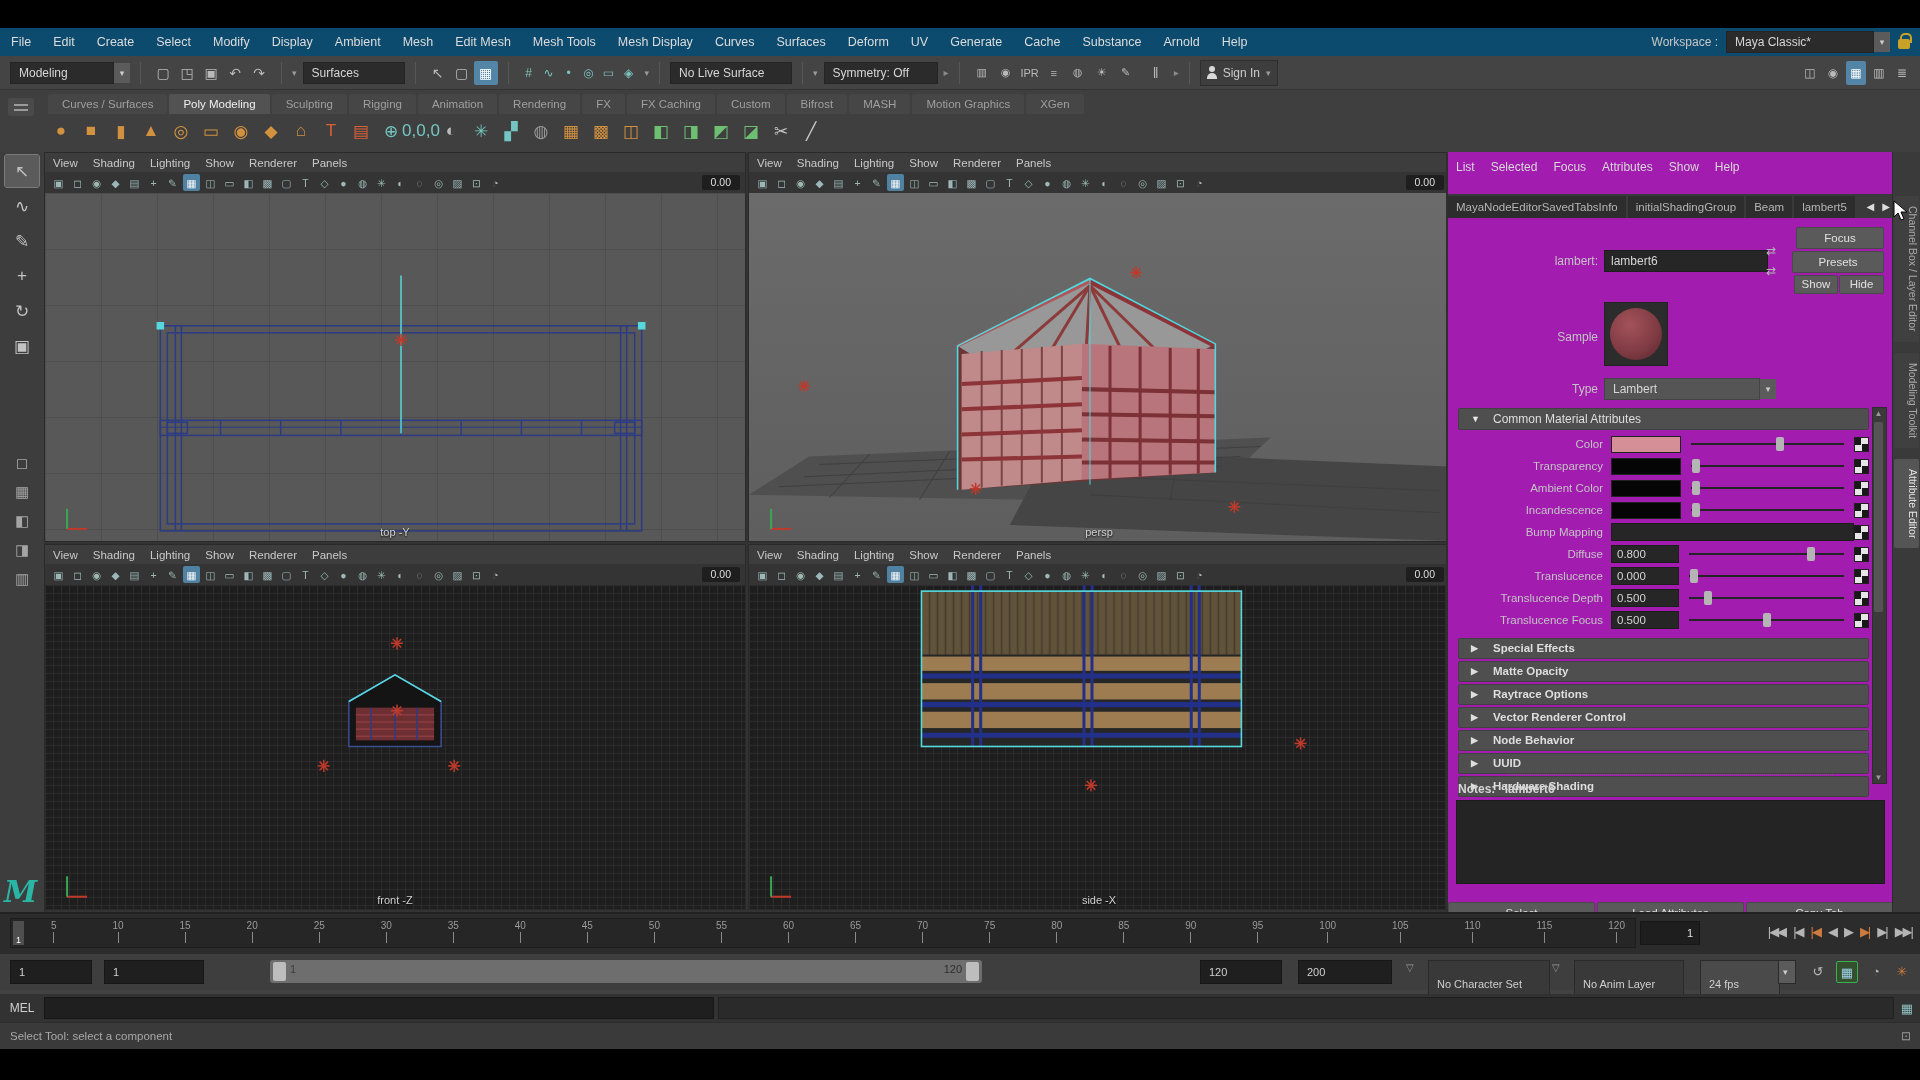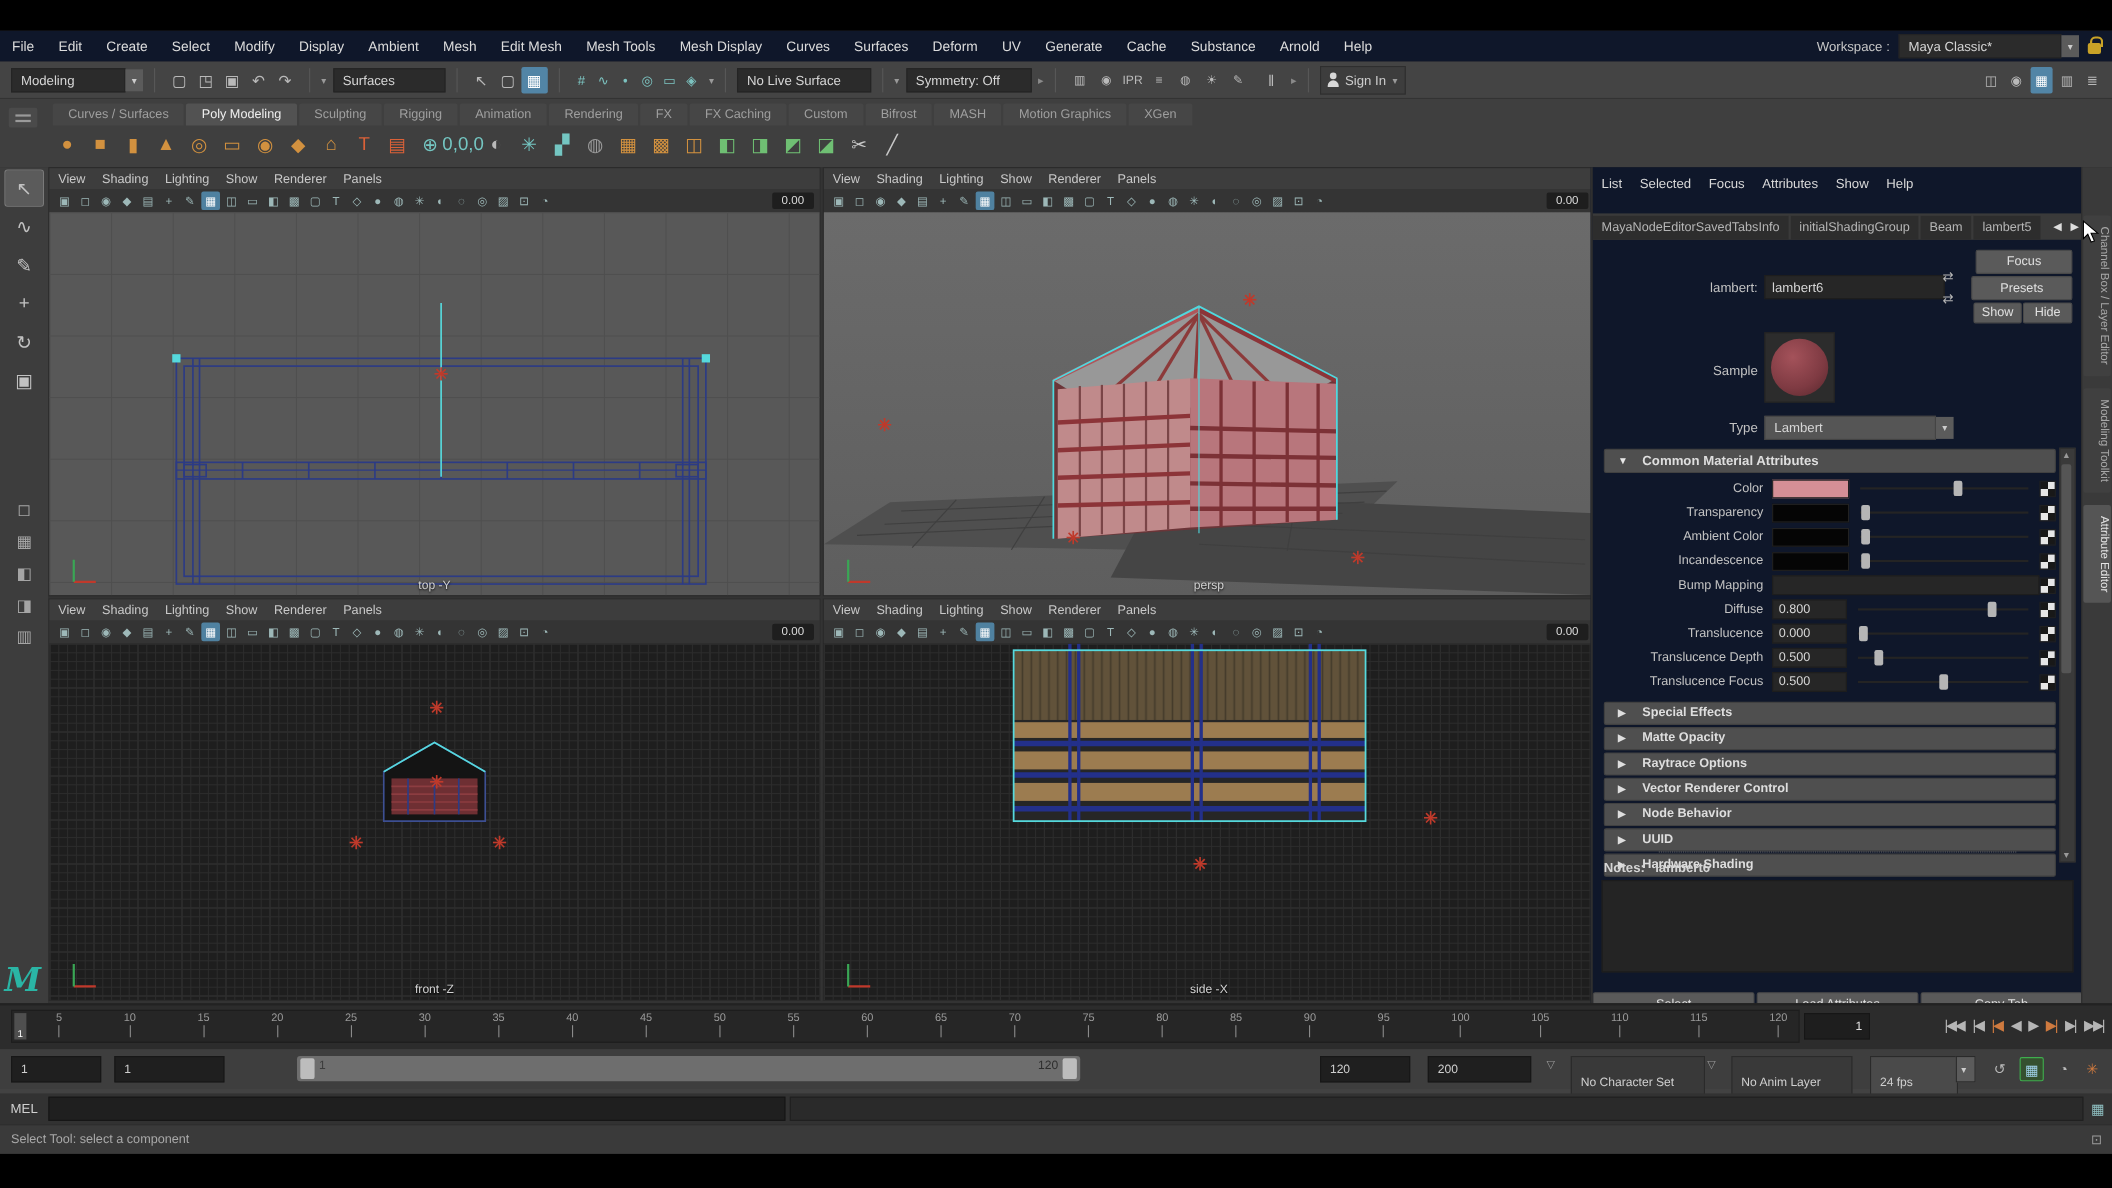--- a/index.html
+++ b/index.html
@@ -1,20 +1,20 @@
 <!DOCTYPE html>
 <html><head>
 <meta charset="utf-8">
 <style>
   html,body{margin:0;padding:0;background:#000;width:1920px;height:1080px;overflow:hidden;
     font-family:"Liberation Sans",sans-serif;-webkit-font-smoothing:antialiased;}
   .abs{position:absolute;}
   #win{position:absolute;top:28px;left:0;width:1920px;height:1020px;background:#424242;color:#ccc;font-size:12px;}
   
-  #menubar{position:absolute;top:0;left:0;right:0;height:28px;background:#0f172a;border-bottom:1px solid #333;display:flex;align-items:center;}
+  #menubar{position:absolute;top:0;left:0;right:0;height:28px;background:#0c4a6e;border-bottom:1px solid #333;display:flex;align-items:center;}
   .mb-item{padding:0 11px;line-height:28px;color:#dcdcdc;font-size:12.5px;white-space:nowrap;cursor:default;}
   #workspace{position:absolute;right:10px;top:3px;display:flex;align-items:center;gap:8px;}
   #workspace .lbl{color:#c7c7c7;}
   .select{background:#2b2b2b;border:1px solid #242424;height:20px;line-height:20px;padding:0 8px;color:#d6d6d6;display:flex;align-items:center;}
   .sel-arrow{background:#5b5b5b;width:16px;height:20px;line-height:20px;text-align:center;color:#ccc;font-size:9px;}
   .lock{width:12px;height:10px;background:#c9a227;border-radius:2px;position:relative;margin-top:4px;}
   .lock:before{content:"";position:absolute;top:-6px;left:2px;width:8px;height:8px;border:2px solid #c9a227;border-bottom:none;border-radius:5px 5px 0 0;}
   
   #statusline{position:absolute;top:28px;left:0;right:0;height:34px;background:#444;border-bottom:1px solid #333;display:flex;align-items:center;gap:6px;padding-left:10px;box-sizing:border-box;}
   .sl-sep{width:1px;height:22px;background:#575757;margin:0 4px;}
@@ -53,31 +53,31 @@
   .vp-ico{width:17px;height:17px;display:flex;align-items:center;justify-content:center;font-size:10.5px;color:#9db8b8;border-radius:2px;}
   .vp-ico.active{background:#4f81a0;color:#fff;}
   .vp-val{margin-left:auto;margin-right:5px;background:#1e1e1e;color:#ddd;padding:0 9px;height:15px;line-height:15px;border-radius:2px;font-size:10.5px;}
   .vp-body{position:relative;flex:1;overflow:hidden;}
   .vp-body.top{background-color:#585858;background-image:linear-gradient(#4e4e4e 1px,transparent 1px),linear-gradient(90deg,#4e4e4e 1px,transparent 1px);background-size:56px 56px;}
   .vp-body.persp{background:linear-gradient(#6b6b6b,#5e5e5e);}
   .vp-body.ortho-dark{background-color:#1e1e1e;background-image:linear-gradient(#2c2c2c 1px,transparent 1px),linear-gradient(90deg,#2c2c2c 1px,transparent 1px),linear-gradient(#343434 1px,transparent 1px),linear-gradient(90deg,#343434 1px,transparent 1px);background-size:8px 8px,8px 8px,40px 40px,40px 40px;}
   .vp-label{position:absolute;bottom:3px;left:0;right:0;text-align:center;color:#d2d2d2;font-size:11px;text-shadow:0 1px 2px #000;}
   .vp-svg{position:absolute;inset:0;width:100%;height:100%;}
   
-  #ae{position:absolute;top:124px;right:27px;width:445px;bottom:124px;background:#0f172a;border-left:2px solid #2f2f2f;font-size:12px;}
+  #ae{position:absolute;top:124px;right:27px;width:445px;bottom:124px;background:#a21caf;border-left:2px solid #2f2f2f;font-size:12px;}
   #ae-menu{position:absolute;top:8px;left:8px;display:flex;gap:16px;}
   #ae-menu span{color:#d8d8d8;font-size:12px;}
   #ae-tabs{position:absolute;top:42px;left:0;right:0;height:24px;display:flex;gap:2px;background:#3a3a3a;align-items:flex-end;}
   .ae-tab{background:#2d2d2d;color:#b5b5b5;font-size:11.5px;height:22px;line-height:22px;padding:0 8px;white-space:nowrap;overflow:hidden;text-overflow:clip;}
   .ae-tab:nth-child(1){max-width:188px;}
   .ae-nav{color:#ddd;font-size:10px;padding:0 3px;line-height:22px;}
   .ae-btn{background:#5a5a5a;border:1px solid #494949;color:#e0e0e0;text-align:center;font-size:11.5px;border-radius:2px;}
   #ae .field{background:#262626;border:1px solid #1d1d1d;color:#d6d6d6;height:20px;line-height:20px;padding:0 6px;}
   .ae-row-label{color:#c3c3c3;text-align:right;}
-  .sec-head{position:absolute;left:10px;right:24px;height:20px;background:#4f4f4f;border:1px solid #414141;color:#dedede;font-weight:bold;font-size:12px;line-height:20px;padding-left:34px;border-radius:2px;}
+  .sec-head{position:absolute;left:10px;right:24px;height:20px;background:#4f4f4f;border:1px solid #414141;color:#dedede;font-weight:normal;font-size:12px;line-height:20px;padding-left:34px;border-radius:2px;}
   .sec-head:before{content:"▶";position:absolute;left:12px;font-size:9px;color:#e8e8e8;top:0;}
   .sec-head.open:before{content:"▼";}
   .attr-area{position:absolute;left:10px;right:24px;}
   .attr-row{position:relative;height:20px;margin-bottom:2px;display:flex;align-items:center;}
   .attr-label{width:145px;text-align:right;color:#c3c3c3;font-size:11.5px;flex:0 0 auto;}
   .swatch{width:68px;height:15px;margin-left:8px;border:1px solid #222;flex:0 0 auto;}
   .value{width:56px;height:16px;margin-left:8px;background:#262626;border:1px solid #1d1d1d;color:#d6d6d6;font-size:11.5px;line-height:16px;padding:0 5px;flex:0 0 auto;}
   .track{position:relative;height:2px;background:#242424;flex:1;margin:0 10px;}
   .handle{position:absolute;top:-6px;width:8px;height:14px;background:#b5b5b5;border-radius:2px;transform:translateX(-50%);}
   .checker{width:13px;height:13px;flex:0 0 auto;background:conic-gradient(#e6e6e6 0 25%,#181818 0 50%,#e6e6e6 0 75%,#181818 0);border:1px solid #202020;}

